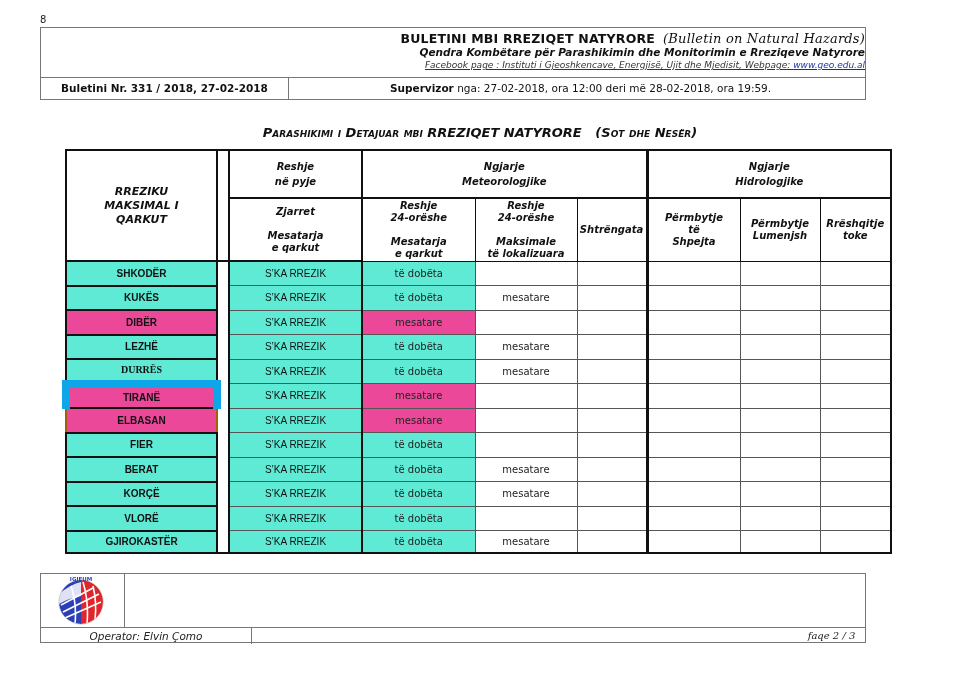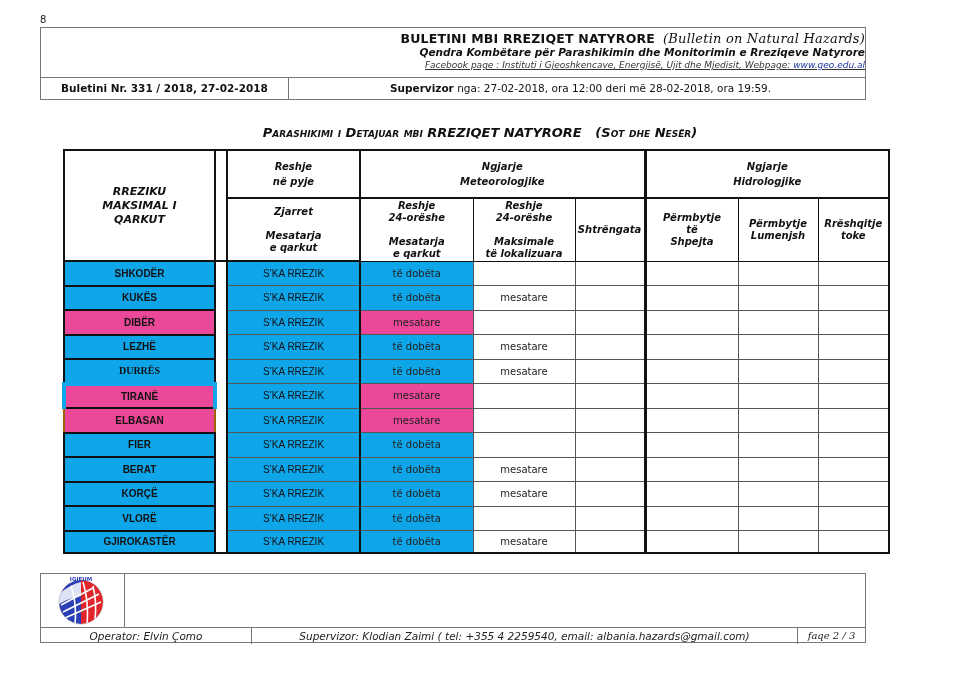--- a/index.html
+++ b/index.html
@@ -26,21 +26,21 @@
   
   .tbl { left:62px; top:149px; width:825px; height:405px; }
   table.grid { border-collapse:collapse; table-layout:fixed; width:825px; }
   table.grid td, table.grid th { padding:0; text-align:center; vertical-align:middle; font-size:10px; }
   .hx { font-weight:bold; font-style:italic; }
   .h-big { font-size:12px; line-height:15px; }
   .h-small { font-size:10px; line-height:12px; }
   .region { font-family:"Liberation Sans", sans-serif; font-weight:bold; font-size:13.5px; color:#111; }
   .fire { font-family:"Liberation Sans", sans-serif; font-size:13px; color:#111; }
   .cell { font-size:10.5px; color:#222; }
-  .g { background:#0ea5e9; }
+  .g { background:#5eead4; }
   .y { background:#ec4899; }
   .w { background:#fff; }
 
   
   .ftr { left:40px; top:573px; width:826px; height:70px; border:1px solid #777; box-sizing:border-box; }
   .ftr-logo { position:absolute; left:0; top:0; width:83px; height:53px; border-right:1px solid #777; }
   .ftr-inst { position:absolute; left:84px; right:0; top:0; height:53px; line-height:53px; text-align:center; font-size:11px; color:#222; }
   .ftr-bot { position:absolute; left:0; top:53px; width:100%; height:16px; border-top:1px solid #777; font-size:10.5px; font-style:italic; line-height:16px; color:#222; }
   .ftr-op { position:absolute; left:0; top:0; width:210px; text-align:center; border-right:1px solid #777; height:16px; }
   .ftr-sup { position:absolute; left:211px; top:0; width:545px; text-align:center; border-right:1px solid #777; height:16px; }
@@ -188,21 +188,21 @@
           <td class="w" style="border-left:2px solid #111;border-right:2px solid #111;"></td>
           <td class="fire g" style="border-left:2px solid #111;border-right:2px solid #111;border-bottom:1px solid #555;">S’KA RREZIK</td>
           <td class="cell g" style="border:1px solid #555;border-bottom:1px solid #555;">të dobëta</td>
           <td class="cell w" style="border:1px solid #555;border-bottom:1px solid #555;">mesatare</td>
           <td class="cell w" style="border:1px solid #555;border-right:3px solid #111;border-bottom:1px solid #555;"></td>
           <td class="cell w" style="border:1px solid #555;border-bottom:1px solid #555;"></td>
           <td class="cell w" style="border:1px solid #555;border-bottom:1px solid #555;"></td>
           <td class="cell w" style="border:1px solid #555;border-right:2px solid #111;border-bottom:1px solid #555;"></td>
         </tr>
         <tr style="height: 24.5px;">
-          <td class="region y" style="border:4px solid #0ea5e9;border-bottom:2px solid #111;margin-top:17px;">TIRANË</td>
+          <td class="region y" style="border:8px solid #0ea5e9;border-bottom:2px solid #111;margin-top:17px;">TIRANË</td>
           <td class="w" style="border-left:2px solid #111;border-right:2px solid #111;"></td>
           <td class="fire g" style="border-left:2px solid #111;border-right:2px solid #111;border-bottom:1px solid #555;">S’KA RREZIK</td>
           <td class="cell y" style="border:1px solid #555;border-bottom:1px solid #555;">mesatare</td>
           <td class="cell w" style="border:1px solid #555;border-bottom:1px solid #555;"></td>
           <td class="cell w" style="border:1px solid #555;border-right:3px solid #111;border-bottom:1px solid #555;"></td>
           <td class="cell w" style="border:1px solid #555;border-bottom:1px solid #555;"></td>
           <td class="cell w" style="border:1px solid #555;border-bottom:1px solid #555;"></td>
           <td class="cell w" style="border:1px solid #555;border-right:2px solid #111;border-bottom:1px solid #555;"></td>
         </tr>
         <tr style="height: 24.5px;">
@@ -295,16 +295,15 @@
             <path d="M42 8 Q48 28 46 50"></path>
             <path d="M52 12 Q56 28 54 46"></path>
         </g>
         <path d="M18 20 Q30 10 40 8 L40 22 Q28 24 18 30Z" fill="#fff" opacity="0.85"></path>
       </g>
       <text x="40" y="7" text-anchor="middle" font-size="5.5" font-weight="bold" fill="#2b3fb6" font-family="DejaVu Sans, sans-serif">IGJEUM</text>
     </svg>
   </div>
   <div class="ftr-bot">
     <div class="ftr-op">Operator: Elvin Çomo</div>
-    <div class="ftr-sup">Supervizor: Klodian Zaimi  ( tel: +355 4 2259540,  email: albania.hazards@gmail.com)</div>
     <div class="ftr-page">faqe 2 / 3</div>
   </div>
 </div>
 
 </body></html>

